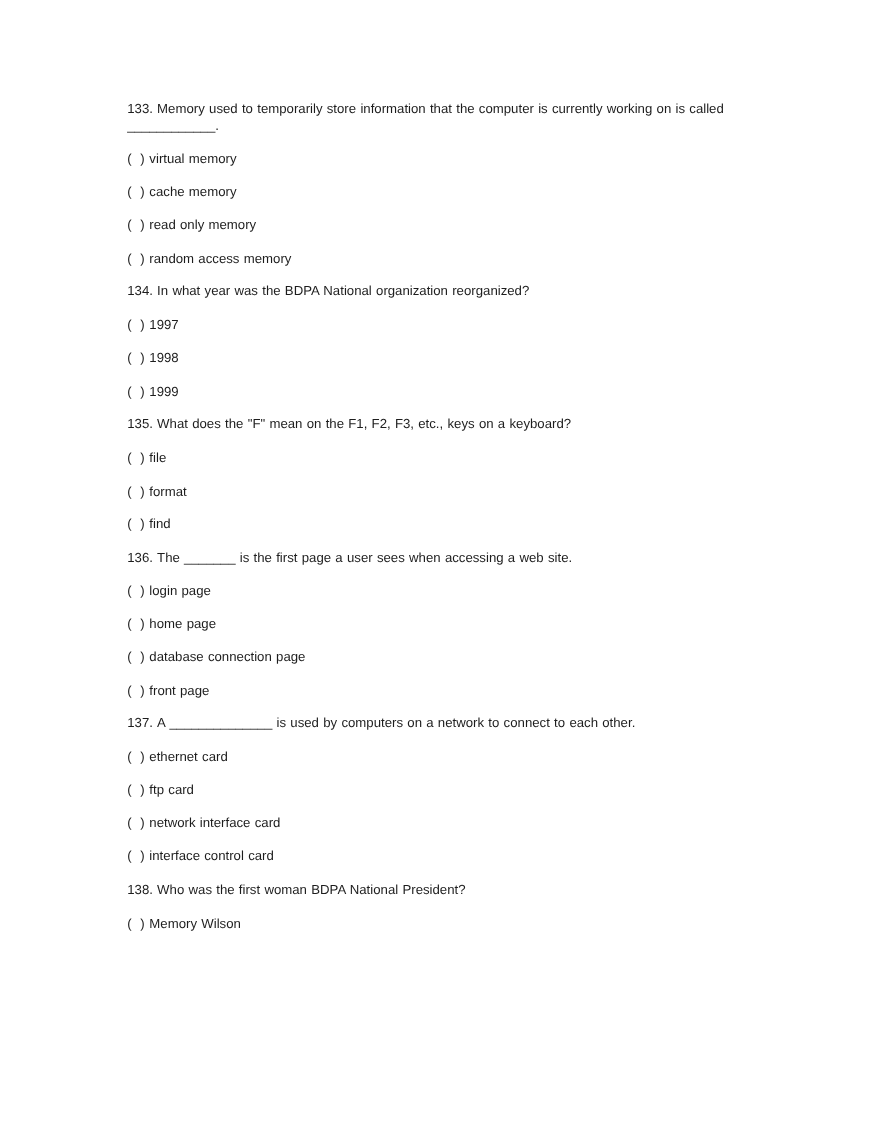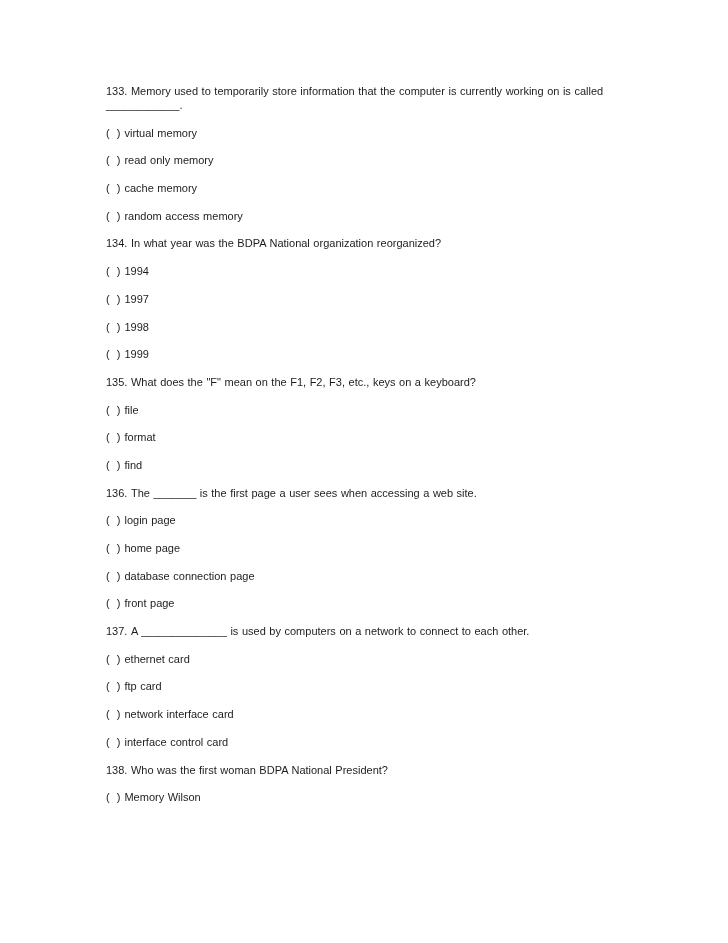--- a/index.html
+++ b/index.html
@@ -44,31 +44,30 @@
 </head>
 <body>
 
 <div class="page">
   <div class="content" id="question-list">
   <div class="question-block">
     <p class="q-text"><span class="q-num">133.</span><span class="q-body">Memory used to temporarily store information that the computer is currently working on is called ____________.</span></p>
 
   <p class="option"><span class="marker">(  )</span><span class="opt-label">virtual memory</span></p>
 
+  <p class="option"><span class="marker">(  )</span><span class="opt-label">cache memory</span></p>
+
   <p class="option"><span class="marker">(  )</span><span class="opt-label">read only memory</span></p>
-
-  <p class="option"><span class="marker">(  )</span><span class="opt-label">cache memory</span></p>
 
   <p class="option"><span class="marker">(  )</span><span class="opt-label">random access memory</span></p>
 </div>
 
   <div class="question-block">
     <p class="q-text"><span class="q-num">134.</span><span class="q-body">In what year was the BDPA National organization reorganized?</span></p>
 
-  <p class="option"><span class="marker">(  )</span><span class="opt-label">1994</span></p>
 
   <p class="option"><span class="marker">(  )</span><span class="opt-label">1997</span></p>
 
   <p class="option"><span class="marker">(  )</span><span class="opt-label">1998</span></p>
 
   <p class="option"><span class="marker">(  )</span><span class="opt-label">1999</span></p>
 </div>
 
   <div class="question-block">
     <p class="q-text"><span class="q-num">135.</span><span class="q-body">What does the "F" mean on the F1, F2, F3, etc., keys on a keyboard?</span></p>

